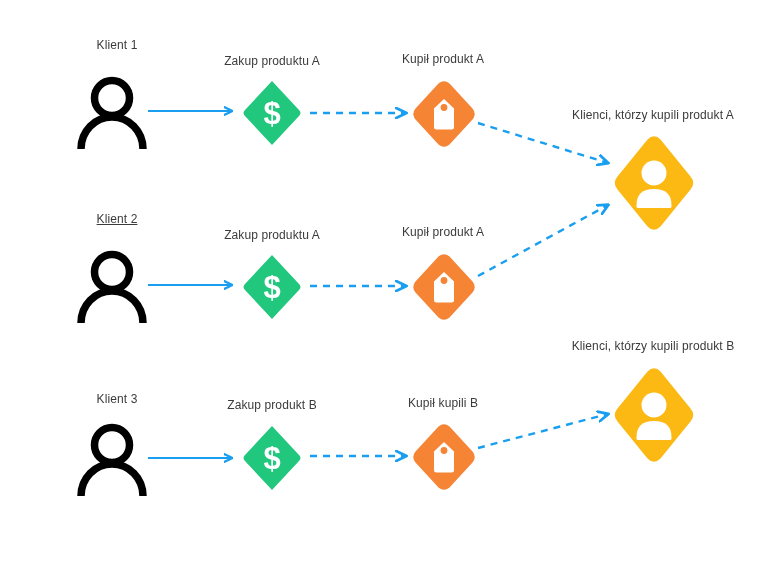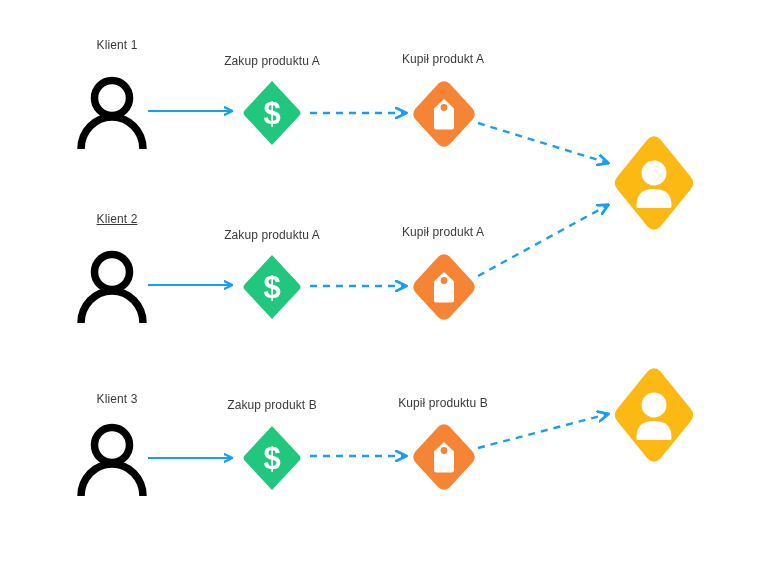--- a/index.html
+++ b/index.html
@@ -103,20 +103,21 @@
   <div class="node" style="left:412px; top:80px;">
     <svg class="icon-svg" width="64" height="68" viewBox="0 0 64 68">
       <path d="M 26.5 3.5 Q 32 -1 37.5 3.5 L 60.5 28.5 Q 65 34 60.5 39.5
                L 37.5 64.5 Q 32 69 26.5 64.5 L 3.5 39.5 Q -1 34 3.5 28.5 Z" fill="#f58435"></path>
       <path d="M 32 19 L 42 28.5 L 42 47 Q 42 49.5 39.5 49.5 L 24.5 49.5
                Q 22 49.5 22 47 L 22 28.5 Z" fill="#ffffff"></path>
       <circle cx="32" cy="27.5" r="3.4" fill="#f58435"></circle>
     </svg>
   </div>
 
+  <div class="label" style="left:653px; top:108px;">Klienci, którzy kupili produkt A</div>
 
   <div class="node" style="left:613px; top:135px;">
     <svg class="icon-svg" width="82" height="96" viewBox="0 0 82 96">
       <path d="M 34.5 4.5 Q 41 -2 47.5 4.5 L 77.5 41.5 Q 83 48 77.5 54.5
                L 47.5 91.5 Q 41 98 34.5 91.5 L 4.5 54.5 Q -1 48 4.5 41.5 Z" fill="#fcb813"></path>
       <circle cx="41" cy="38" r="12.5" fill="#ffffff"></circle>
       <path d="M 23.5 70 Q 23.5 54 41 54 Q 58.5 54 58.5 70 L 58.5 71.5
                Q 58.5 73 57 73 L 25 73 Q 23.5 73 23.5 71.5 Z" fill="#ffffff"></path>
     </svg>
   </div>
@@ -162,32 +163,33 @@
 
   <div class="label" style="left:272px; top:398px;">Zakup produkt B</div>
 
   <div class="node" style="left:242px; top:424px;">
     <svg class="icon-svg" width="60" height="68" viewBox="0 0 60 68">
       <path d="M 30 2 L 57 31 Q 60 34 57 37 L 30 66 Q 30 66 30 66 L 3 37 Q 0 34 3 31 Z" fill="#22c77e"></path>
       <text x="30" y="45" text-anchor="middle" font-family="Liberation Sans, sans-serif" font-size="31" font-weight="bold" fill="#ffffff">$</text>
     </svg>
   </div>
 
-  <div class="label" style="left:443px; top:396px;">Kupił produktu B</div>
+  <div class="label" style="left:443px; top:396px;">Kupił kupili B</div>
 
   <div class="node" style="left:412px; top:423px;">
     <svg class="icon-svg" width="64" height="68" viewBox="0 0 64 68">
       <path d="M 26.5 3.5 Q 32 -1 37.5 3.5 L 60.5 28.5 Q 65 34 60.5 39.5
                L 37.5 64.5 Q 32 69 26.5 64.5 L 3.5 39.5 Q -1 34 3.5 28.5 Z" fill="#f58435"></path>
       <path d="M 32 19 L 42 28.5 L 42 47 Q 42 49.5 39.5 49.5 L 24.5 49.5
                Q 22 49.5 22 47 L 22 28.5 Z" fill="#ffffff"></path>
       <circle cx="32" cy="27.5" r="3.4" fill="#f58435"></circle>
     </svg>
   </div>
 
+  <div class="label" style="left:653px; top:339px;">Klienci, którzy kupili produkt B</div>
 
   <div class="node" style="left:613px; top:367px;">
     <svg class="icon-svg" width="82" height="96" viewBox="0 0 82 96">
       <path d="M 34.5 4.5 Q 41 -2 47.5 4.5 L 77.5 41.5 Q 83 48 77.5 54.5
                L 47.5 91.5 Q 41 98 34.5 91.5 L 4.5 54.5 Q -1 48 4.5 41.5 Z" fill="#fcb813"></path>
       <circle cx="41" cy="38" r="12.5" fill="#ffffff"></circle>
       <path d="M 23.5 70 Q 23.5 54 41 54 Q 58.5 54 58.5 70 L 58.5 71.5
                Q 58.5 73 57 73 L 25 73 Q 23.5 73 23.5 71.5 Z" fill="#ffffff"></path>
     </svg>
   </div>

